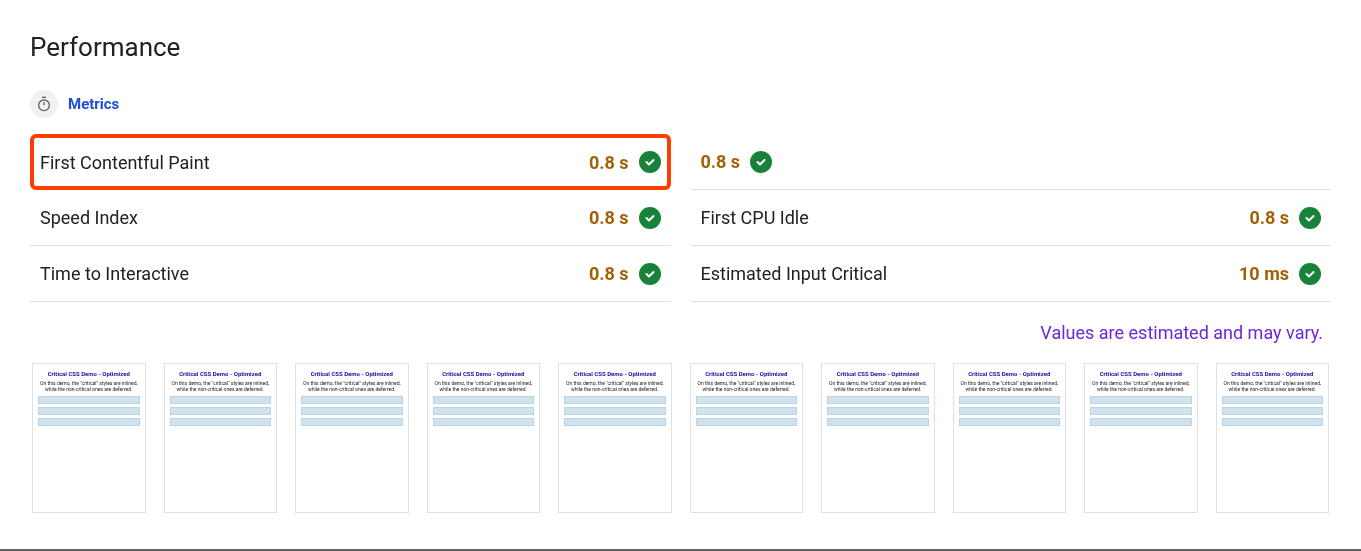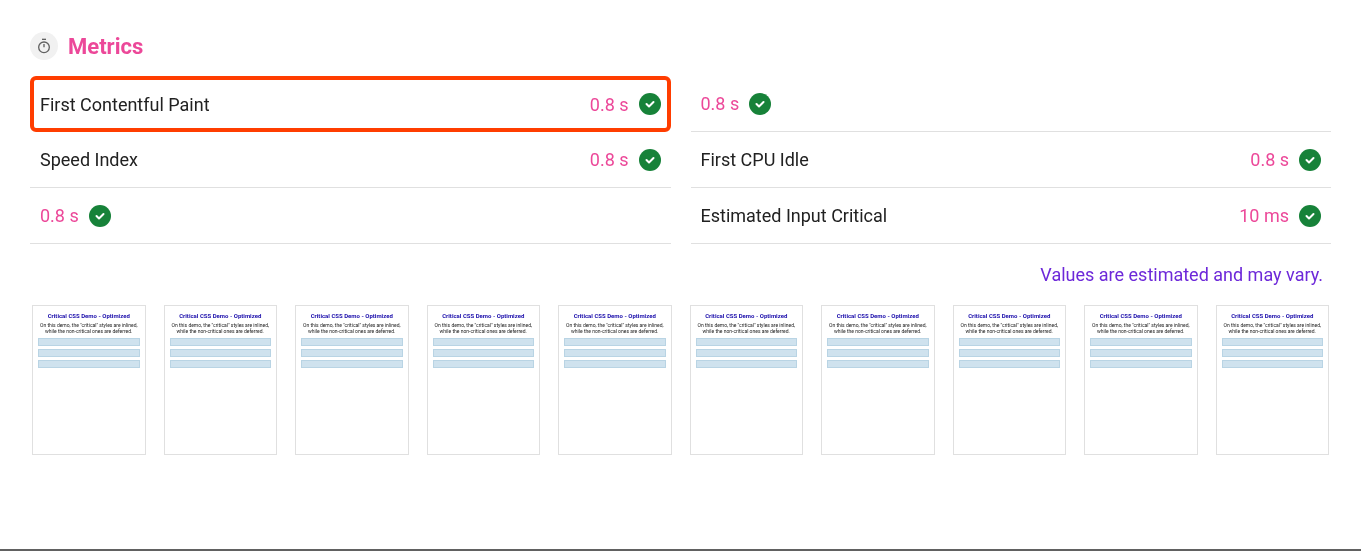--- a/index.html
+++ b/index.html
@@ -30,23 +30,23 @@
   .metrics-header .icon-wrap {
     width: 28px;
     height: 28px;
     border-radius: 50%;
     background: #f1f1f1;
     display: flex;
     align-items: center;
     justify-content: center;
   }
   .metrics-header .label {
-    font-size: 22px;
+    font-size: 15px;
     font-weight: 700;
-    color: #ec4899;
+    color: #1d4ed8;
   }
   .score-badge {
     position: absolute;
     top: 30px;
     right: 38px;
     width: 88px;
     height: 88px;
     border: 6px solid #178239;
     border-radius: 50%;
     display: flex;
@@ -79,22 +79,22 @@
   }
   .metric-row .name {
     color: #212121;
   }
   .metric-row .right {
     display: flex;
     align-items: center;
     gap: 10px;
   }
   .metric-row .value {
-    color: #ec4899;
-    font-weight: 400;
+    color: #a16207;
+    font-weight: 700;
   }
   .check {
     width: 22px;
     height: 22px;
     border-radius: 50%;
     background: #178239;
     display: flex;
     align-items: center;
     justify-content: center;
   }
@@ -139,20 +139,21 @@
     background: #cfe2ee;
     height: 8px;
     margin-bottom: 3px;
     border: 0.5px solid #b9d4e4;
   }
 </style>
 </head>
 <body>
 
 <div class="container">
+  <div class="title">Performance</div>
 
 
   <div class="metrics-header">
     <span class="icon-wrap">
       <svg width="16" height="16" viewBox="0 0 24 24" fill="none" stroke="#616161" stroke-width="2">
         <circle cx="12" cy="14" r="8"></circle>
         <path d="M12 14 V9"></path>
         <path d="M9 2 H15"></path>
       </svg>
     </span>
@@ -177,20 +178,21 @@
           <span class="right">
             <span class="value">0.8 s</span>
             <span class="check">
               <svg width="12" height="12" viewBox="0 0 24 24" fill="none" stroke="#fff" stroke-width="4" stroke-linecap="round" stroke-linejoin="round">
                 <polyline points="5 12 10 17 19 8"></polyline>
               </svg>
             </span>
           </span>
         </div>
         <div class="metric-row">
+          <span class="name">Time to Interactive</span>
           <span class="right">
             <span class="value">0.8 s</span>
             <span class="check">
               <svg width="12" height="12" viewBox="0 0 24 24" fill="none" stroke="#fff" stroke-width="4" stroke-linecap="round" stroke-linejoin="round">
                 <polyline points="5 12 10 17 19 8"></polyline>
               </svg>
             </span>
           </span>
         </div>
       </div>

